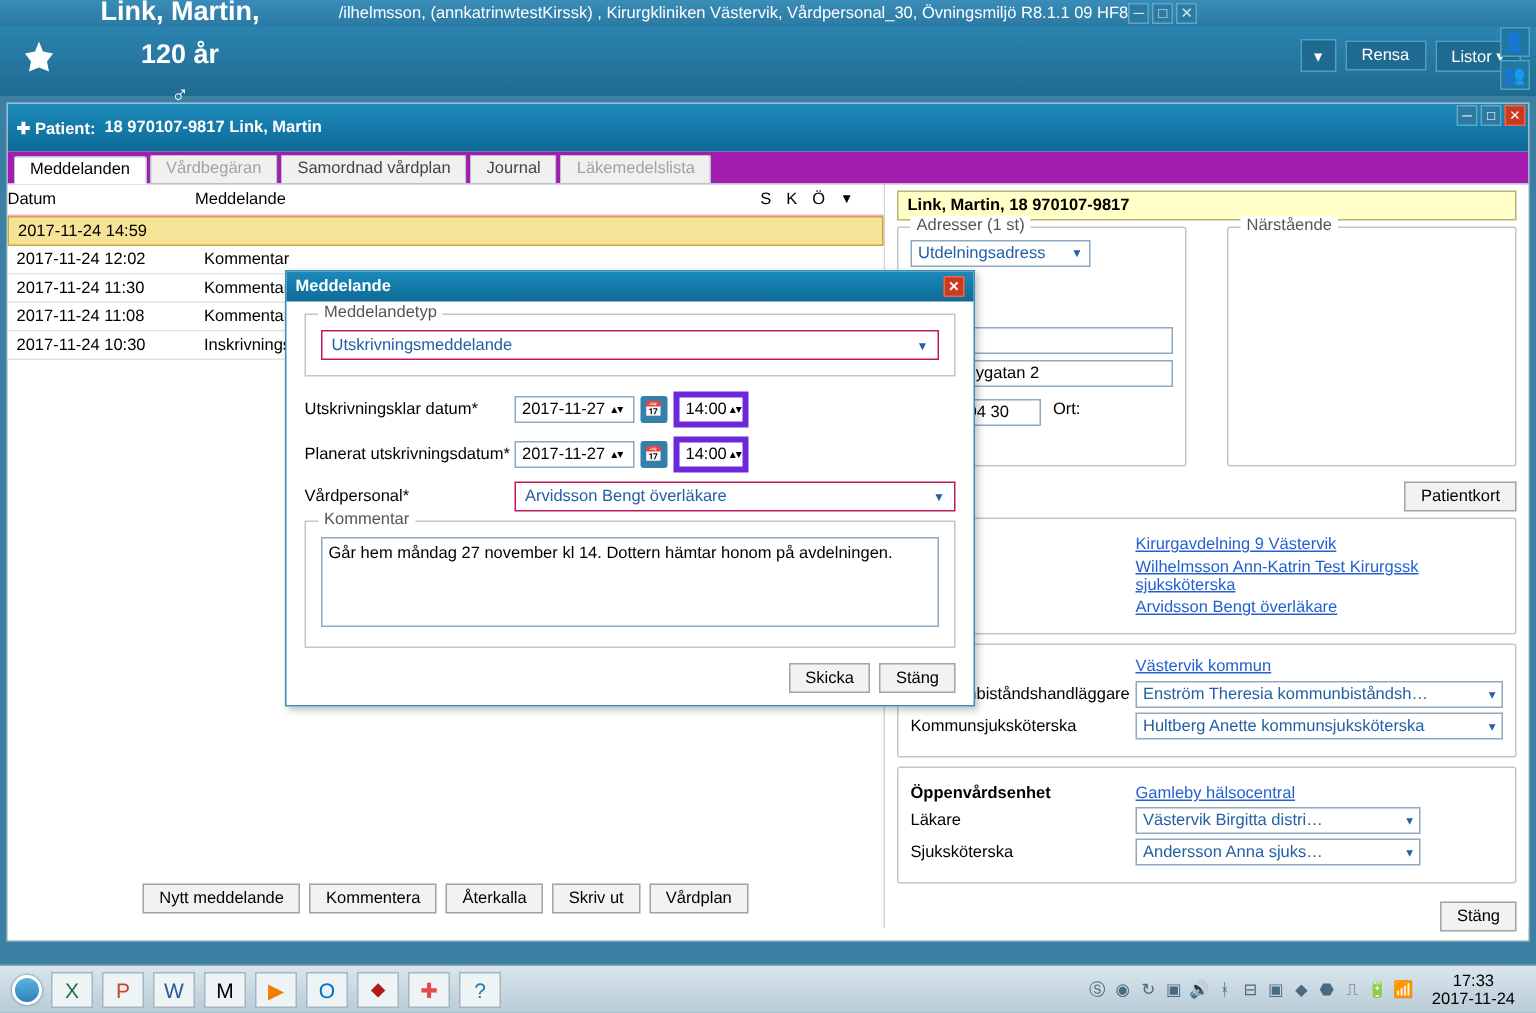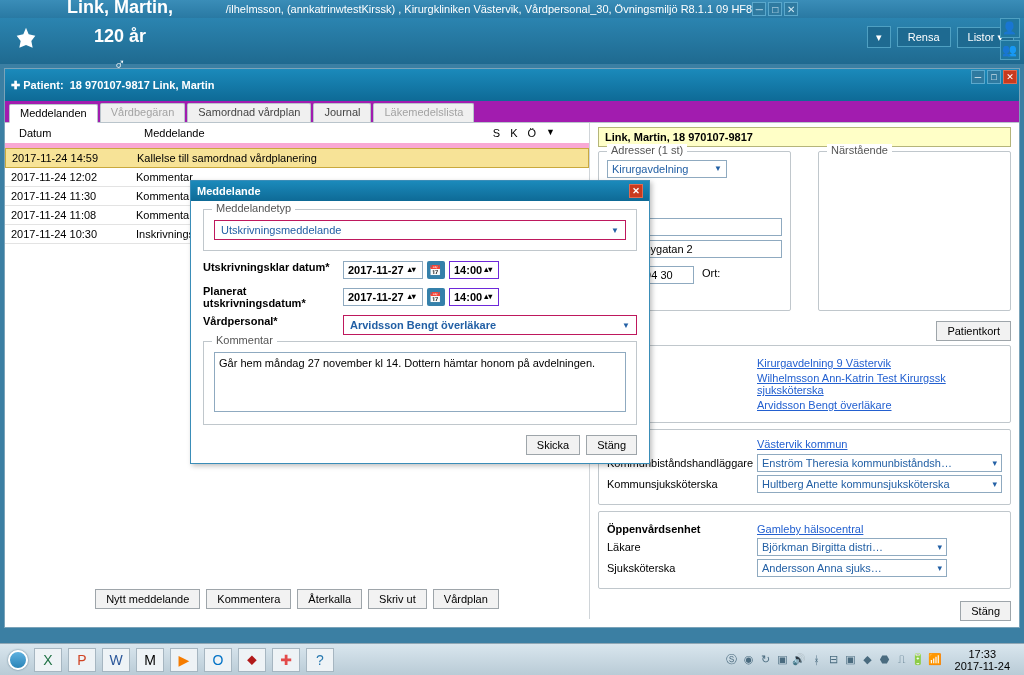--- a/index.html
+++ b/index.html
@@ -34,21 +34,21 @@
 
 .tabs { height:22px; display:flex; border-bottom:1px solid #b9c4cb; background:#a21caf; padding-left:4px; gap:2px; padding-top:2px;}
 .tab { padding:2px 10px; border:1px solid #b9c4cb; border-bottom:none; background:#f0f0f0; color:#444; border-radius:2px 2px 0 0; cursor:pointer;}
 .tab.active{ background:#fff; color:#000; font-weight:normal; border-bottom:1px solid #fff; position:relative; top:1px;}
 .tab.disabled{ color:#a3a3a3;}
 
 .main{ display:flex; height:496px;}
 .left-pane{ width:585px; border-right:1px solid #d0d5d9; position:relative;}
 .right-pane{ flex:1; padding:4px 8px; background:#fff; position:relative;}
 
-.msg-header{ display:flex; padding:4px 14px; border-bottom:5px solid #f9a8d4; background:#fff; align-items:center;}
+.msg-header{ display:flex; padding:4px 0; border-bottom:1px solid #f9a8d4; background:#fff; align-items:center;}
 .msg-header .datum-col{ width:125px; font-weight:normal;}
 .msg-header .msg-col{ flex:1;}
 .sko{ display:flex; gap:10px; margin-right:20px; font-size:11px;}
 .sko .arrow{ font-size:9px;}
 
 .msg-row{ display:flex; padding:3px 6px; border-bottom:1px solid #e3e3e3; background:#fff;}
 .msg-row.sel{ background:#f7e397; border:1px solid #c9a93e;}
 .msg-row .date{ width:125px;}
 .msg-row .txt{ flex:1;}
 
@@ -75,27 +75,27 @@
 
 
 .modal{ position:absolute; left:190px; top:180px; width:460px; background:#fff; border:1px solid #3a8db8; box-shadow:2px 2px 5px rgba(0,0,0,0.25); z-index:50;}
 .modal-title{ background:linear-gradient(to bottom, #1b8abb, #0e6a96); color:#fff; padding:3px 6px; display:flex; justify-content:space-between; align-items:center; font-weight:bold;}
 .modal-title .xbtn{ width:14px; height:14px; background:#c93a1e; border:1px solid #e06b52; color:#fff; display:flex; align-items:center; justify-content:center; font-size:9px; cursor:pointer;}
 .modal-body{ padding:8px 12px;}
 .fieldset{ border:1px solid #c0c7cc; padding:10px; position:relative; margin-bottom:10px;}
 .legend{ position:absolute; top:-8px; left:8px; background:#fff; padding:0 4px; color:#555;}
 .wide-select{ width:100%; border:1px solid #be185d; padding:3px 18px 3px 6px; color:#2360a5; background:#fff; position:relative;}
 .wide-select::after{ content:"▼"; position:absolute; right:6px; top:5px; font-size:8px; color:#2360a5;}
-.form-row{ display:flex; margin:6px 0;font-weight:bold;}
+.form-row{ display:flex; align-items:center; margin:6px 0;}
 .form-row .lab{ width:140px;}
 .form-row .inputs{ display:flex; gap:4px; align-items:center;}
 .date-in{ border:1px solid #8faac0; padding:2px 4px; width:80px; display:flex; align-items:center; gap:2px;}
 .spin{ font-size:8px; line-height:4px; display:flex; flex-direction:column; margin-left:2px;}
 .cal-icon{ width:18px; height:18px; background:#3580aa; color:#fff; display:flex; align-items:center; justify-content:center; font-size:10px; border-radius:2px;}
-.time-in{ border:1px solid #6d28d9; padding:2px 4px; width:50px; display:flex; align-items:center;}
+.time-in{ border:4px solid #6d28d9; padding:2px 4px; width:50px; display:flex; align-items:center;}
 .textarea{ width:100%; height:60px; border:1px solid #8faac0; padding:4px; resize:none; font-family:inherit; font-size:11px;}
 .modal-buttons{ display:flex; justify-content:flex-end; gap:6px;}
 
 
 .taskbar{ position:absolute; left:0; right:0; bottom:0; height:32px; background:linear-gradient(to bottom, #d9e6ee, #b9cbd6); border-top:1px solid #90a7b5; display:flex; align-items:center; padding:0 8px; justify-content:space-between;}
 .taskbar-left{ display:flex; gap:6px; align-items:center;}
 .tb-icon{ width:28px; height:24px; display:flex; align-items:center; justify-content:center; border:1px solid #a6b6c1; background:#eef3f6; font-size:14px; cursor:pointer;}
 .taskbar-right{ display:flex; align-items:center; gap:6px;}
 .tray-icons{ display:flex; gap:3px; color:#4a6b7f; font-size:11px;}
 .tray-icons span{ width:14px; height:14px; display:flex; align-items:center; justify-content:center;}
@@ -167,21 +167,20 @@
         <span class="sko">
           <span>S</span>
           <span>K</span>
           <span>Ö</span>
           <span class="arrow">▼</span>
         </span>
       </div>
 
       <div class="msg-row sel">
         <span class="date">2017-11-24 14:59</span>
-        <span class="txt">Kallelse till samordnad vårdplanering</span>
       </div>
       <div class="msg-row">
         <span class="date">2017-11-24 12:02</span>
         <span class="txt">Kommentar</span>
       </div>
       <div class="msg-row">
         <span class="date">2017-11-24 11:30</span>
         <span class="txt">Kommentar Wilh</span>
       </div>
       <div class="msg-row">
@@ -201,21 +200,21 @@
         <button class="btn">Vårdplan</button>
       </div>
     </div>
 
     <div class="right-pane">
       <div class="rp-title">Link, Martin, 18 970107-9817</div>
 
       <div class="addr-flex">
         <div class="group addr-col" style="height:160px;">
           <div class="group-title">Adresser (1 st)</div>
-          <div class="select">Kirurgavdelning</div>
+          <div class="select">Utdelningsadress</div>
           <div class="fakebox" style="margin-top:40px;"></div>
           <div class="fakebox">Gamlebygatan 2</div>
           <div style="display:flex; gap:8px; margin-top:4px; align-items:center;">
             <span>ner:</span>
             <div class="fakebox" style="width:60px;">594 30</div>
             <span>Ort:</span>
           </div>
         </div>
         <div class="group addr-col" style="height:160px;">
           <div class="group-title">Närstående</div>
@@ -252,21 +251,21 @@
         </div>
       </div>
 
       <div class="group">
         <div class="kv">
             <span class="key" style="font-weight:bold;">Öppenvårdsenhet</span>
             <span class="val link">Gamleby hälsocentral</span>
           </div>
         <div class="kv">
           <span class="key">Läkare</span>
-          <span class="val" style="max-width:190px;"><div class="select2">Björkman Birgitta distri…</div></span>
+          <span class="val" style="max-width:190px;"><div class="select2">Västervik Birgitta distri…</div></span>
         </div>
         <div class="kv">
           <span class="key">Sjuksköterska</span>
           <span class="val" style="max-width:190px;"><div class="select2">Andersson Anna sjuks…</div></span>
         </div>
       </div>
 
     </div>
   </div>
 

